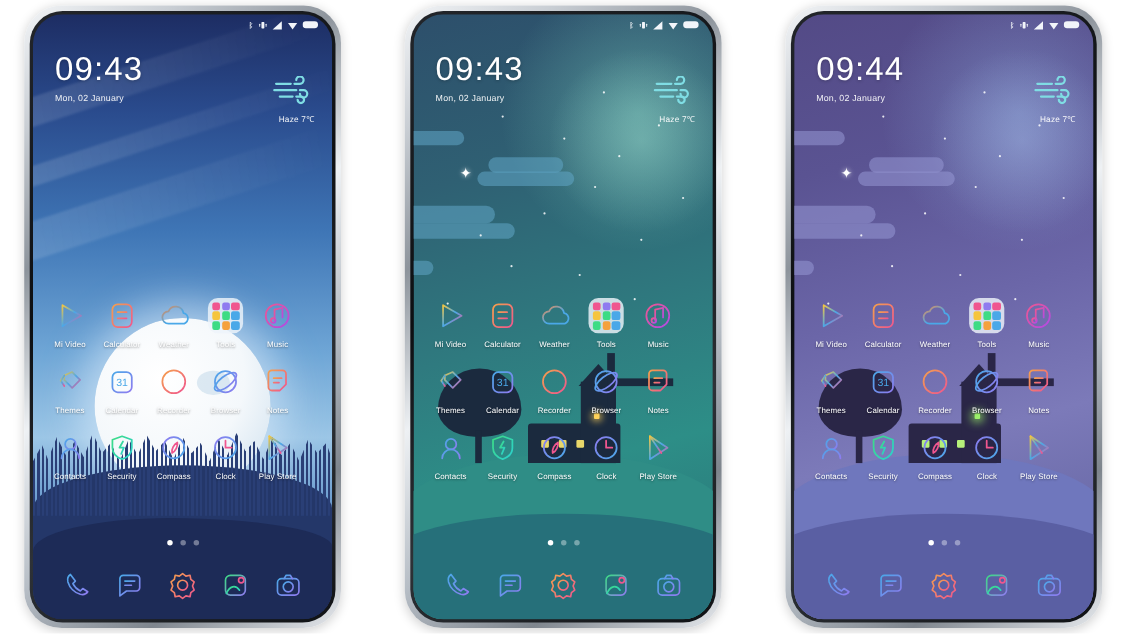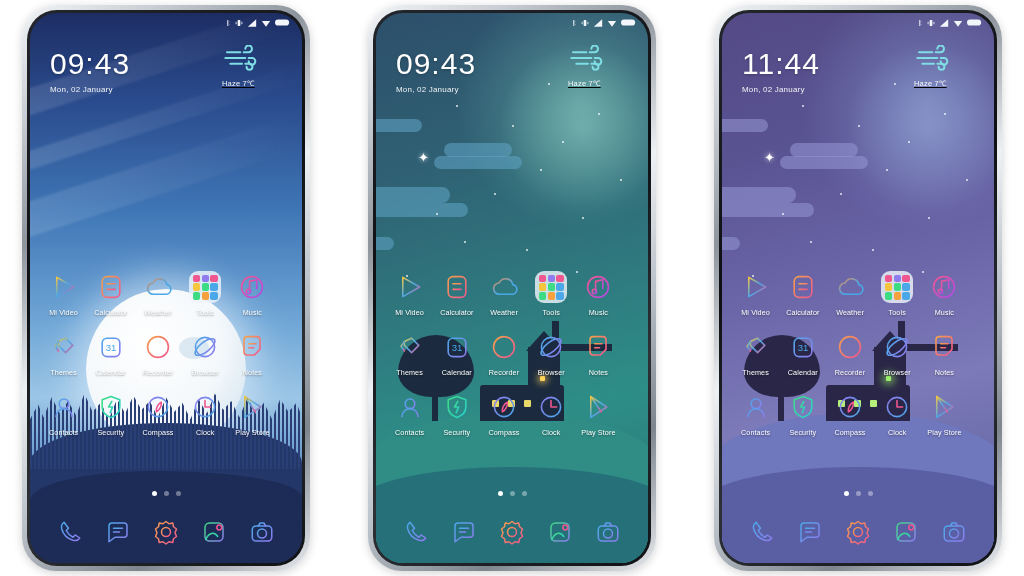--- a/index.html
+++ b/index.html
@@ -109,21 +109,21 @@
     position:absolute; top:0; left:0; right:0; height:19px;
     display:flex; align-items:center; justify-content:flex-end;
     gap:4px; padding:0 12px 0 0; z-index:6;
   }
   .sb-ic { display:block; fill:#f2f5fa; }
 
   
   .clockwrap { position:absolute; left:20px; top:36px; z-index:5; }
   .clock-time { font-size:30px; font-weight:300; color:#fff; letter-spacing:1px; line-height:1; text-shadow:0 1px 3px rgba(0,0,0,.25); }
   .clock-date { margin-top:6px; font-size:8px; color:rgba(255,255,255,.92); letter-spacing:.2px; }
-  .weatherwrap { position:absolute; right:16px; top:32px; z-index:5; text-align:left; width:64px;text-decoration:underline; }
+  .weatherwrap { position:absolute; right:16px; top:56px; z-index:5; text-align:right; width:64px; }
   .weather-txt { margin-top:3px; font-size:7.5px; color:rgba(255,255,255,.94); letter-spacing:.2px; white-space:nowrap; }
 
   
   .grid { position:absolute; left:0; right:16px; top:258px; z-index:5; padding:0 10px; }
   .row { display:flex; justify-content:space-between; margin-bottom:14px; }
   .app { width:50px; display:flex; flex-direction:column; align-items:center; }
   .app-ic { width:32px; height:32px; display:block; }
   .app-lb { margin-top:5px; font-size:7.2px; color:#fff; text-shadow:0 1px 2px rgba(0,0,0,.45); white-space:nowrap; letter-spacing:.1px; }
 
   .folder {
@@ -2258,21 +2258,21 @@
             </svg>
         <svg class="sb-ic" width="10" height="10" viewBox="0 0 24 24">
               <path d="M2 7h20L12 21z"></path>
             </svg>
         <svg class="sb-ic" width="15" height="9" viewBox="0 0 34 16">
               <rect x="0" y="1" width="32" height="14" rx="7"></rect>
             </svg>
       </div>
 
       <div class="clockwrap">
-        <div class="clock-time">11:44</div>
+        <div class="clock-time">09:44</div>
         <div class="clock-date">Mon, 02 January</div>
       </div>
       <div class="weatherwrap">
         <svg width="40" height="26" viewBox="0 0 48 30">
           <g fill="none" stroke="#7fdde4" stroke-width="2.4" stroke-linecap="round">
             <path d="M6 8h16"></path>
                 <path d="M26 8h6a4 4 0 1 0-4-4"></path>
             <path d="M4 15h24"></path>
                 <path d="M32 15h4a4 4 0 1 1-4 4"></path>
             <path d="M10 22h14"></path>

